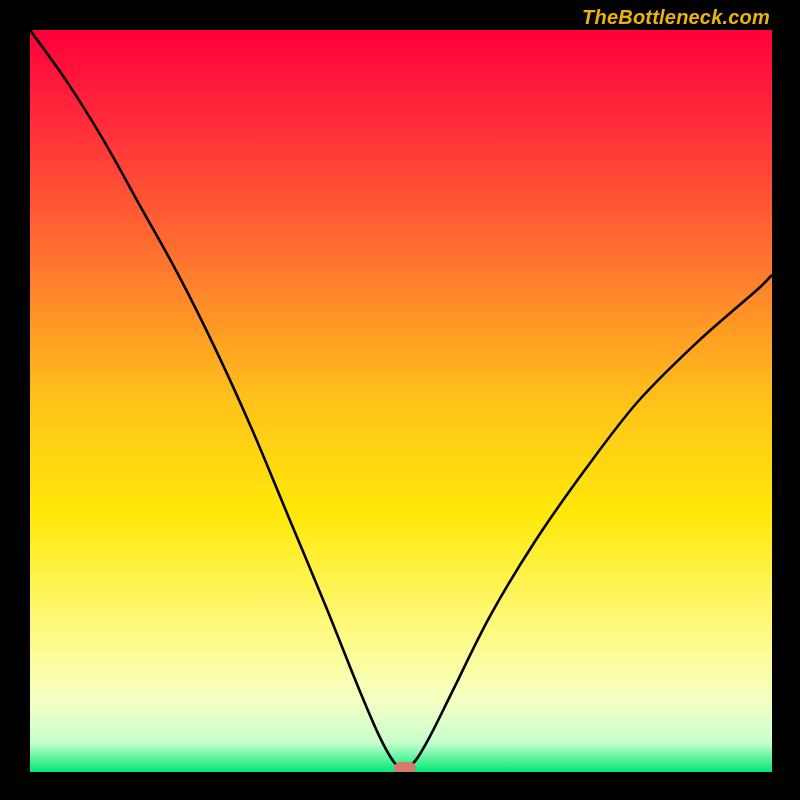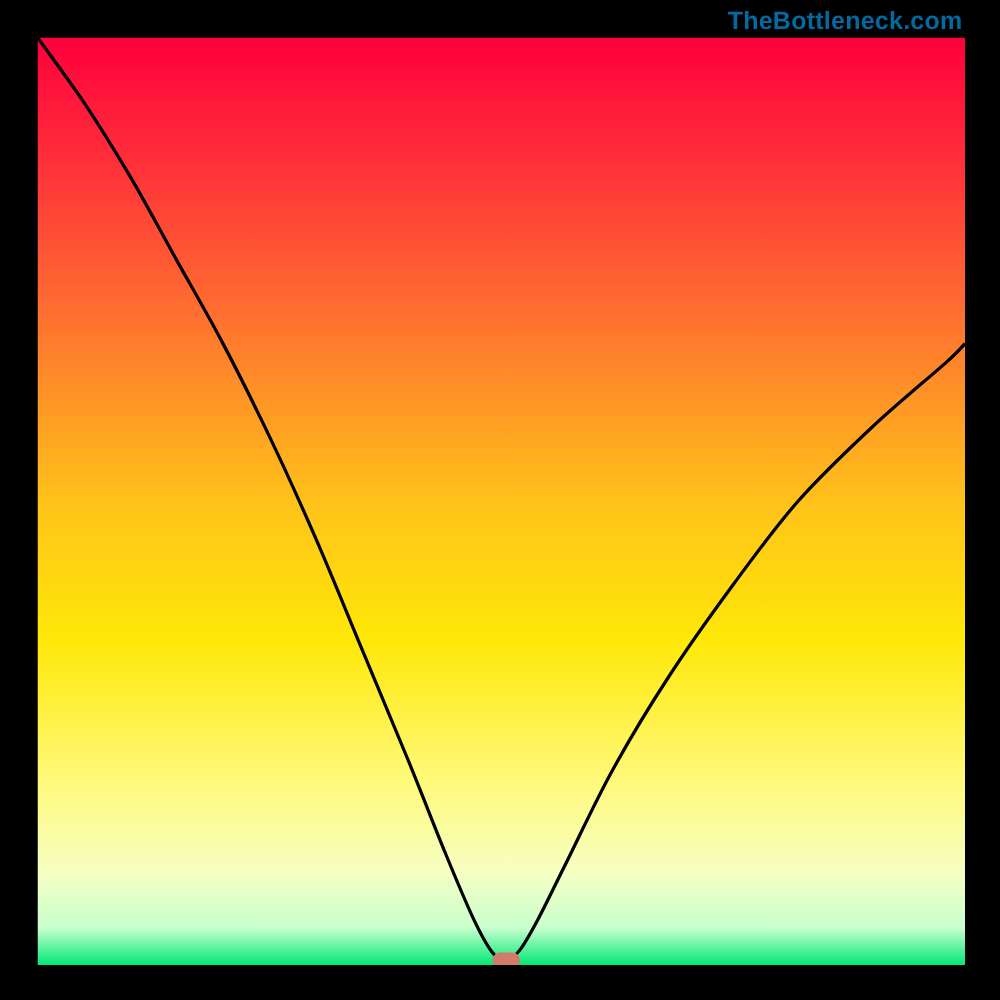--- a/index.html
+++ b/index.html
@@ -45,22 +45,23 @@
     border-radius: 6px;
     transform: translate(-50%, -50%);
   }
   .watermark {
     position: absolute;
     top: 6px;
     right: 30px;
     font-family: Arial, Helvetica, sans-serif;
     font-size: 20px;
     font-weight: 600;
-    color: #0369a1;
+    color: #eab308;
     letter-spacing: 0.2px;
+    font-style: italic;
   }
 </style>
 </head>
 <body>
 
 <div class="frame">
 
   <div class="watermark">TheBottleneck.com</div>
 
   <div class="plot">

